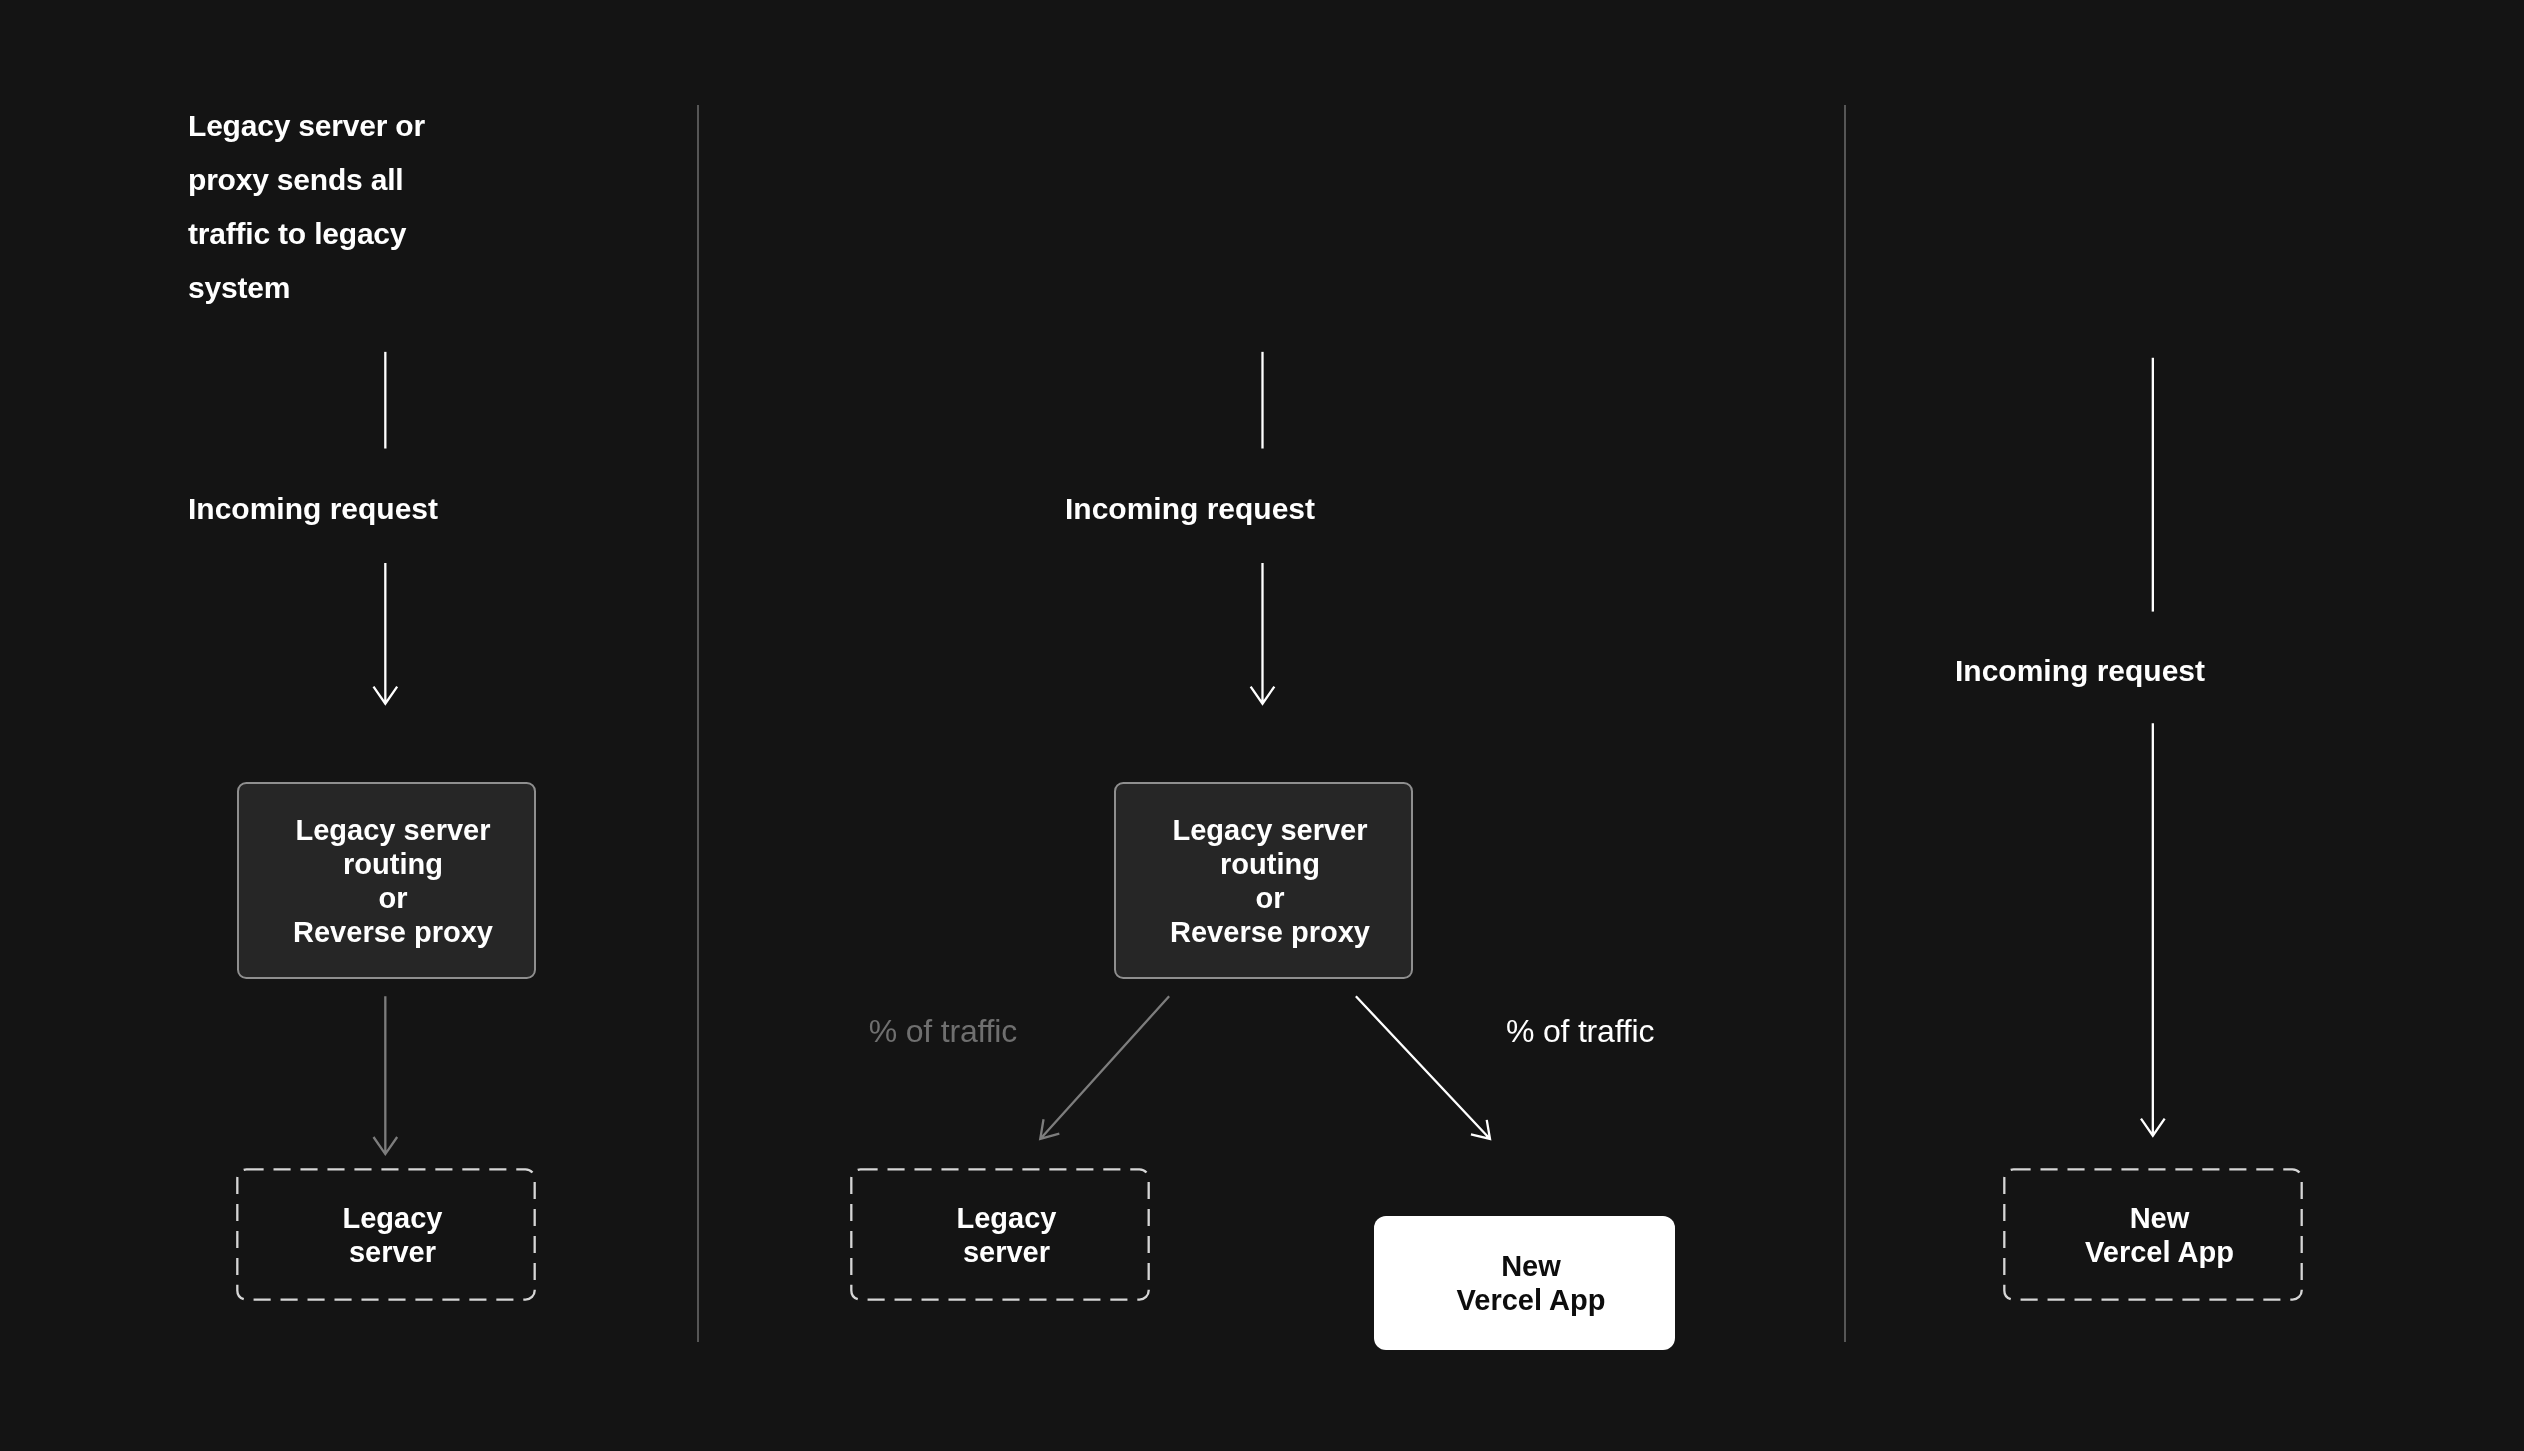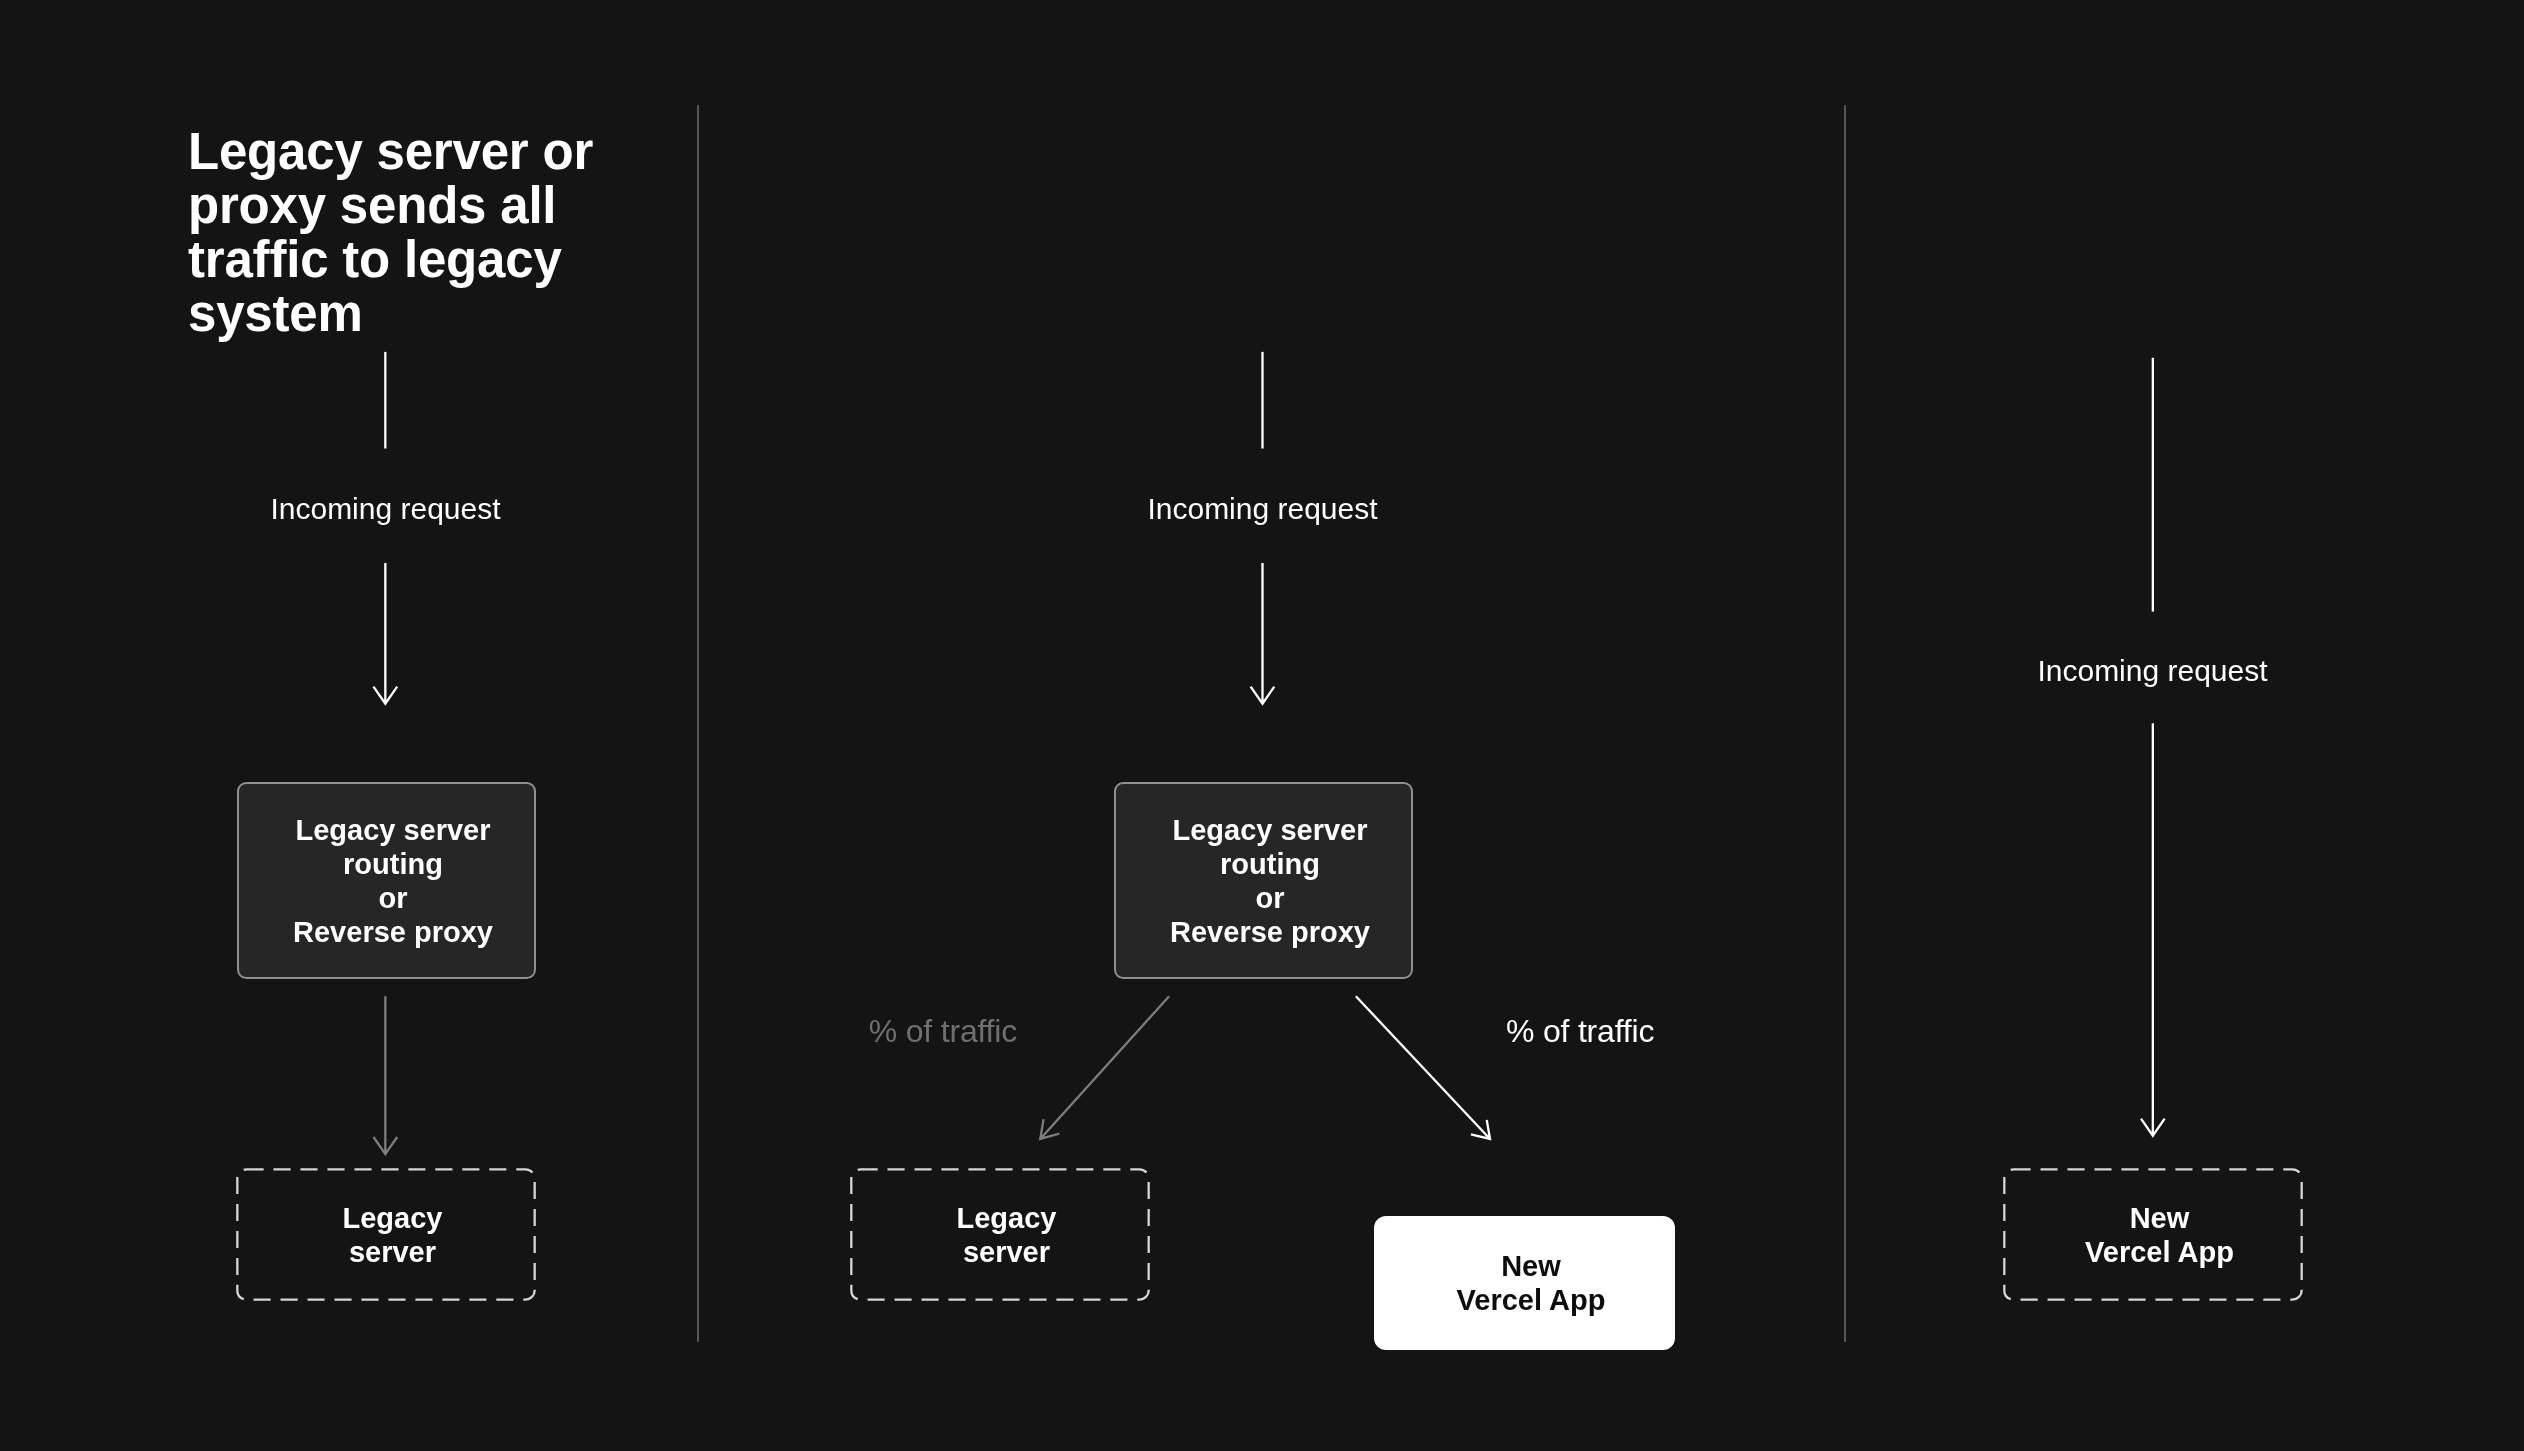--- a/index.html
+++ b/index.html
@@ -17,31 +17,30 @@
   }
   .canvas{position:relative;width:2525px;height:1452px;background:var(--bg);}
   .multiline{white-space:pre-line;}
 
   .divider{position:absolute;top:105px;width:2px;height:1237px;background:var(--divider);}
   .divider.d1{left:697px;}
   .divider.d2{left:1844px;}
 
   .heading{
     position:absolute;top:99px;
-    font-size:51px;line-height:54px;font-weight:700;letter-spacing:-0.2px;
+    font-size:30px;line-height:54px;font-weight:700;letter-spacing:-0.2px;
     color:var(--fg);
-    margin-top:26px;
   }
   .heading.h1{left:188px;width:408px;}
   .heading.h2{left:846px;width:934px;}
   .heading.h3{left:1944px;width:421px;}
 
   .incoming-label{
-    position:absolute;width:395px;text-align:center;
-    font-size:30px;line-height:33px;font-weight:400;color:var(--fg);
+    position:absolute;width:395px;
+    font-size:30px;line-height:33px;font-weight:700;color:var(--fg);
   }
   .incoming-label.c1{left:188px;top:492px;}
   .incoming-label.c2{left:1065px;top:492px;}
   .incoming-label.c3{left:1955px;top:654px;}
 
   .pct-label{
     position:absolute;top:1013px;
     font-size:32px;line-height:37px;font-weight:400;letter-spacing:-0.2px;
   }
   .pct-label.left{left:754px;width:263px;text-align:right;color:var(--muted-text);}

